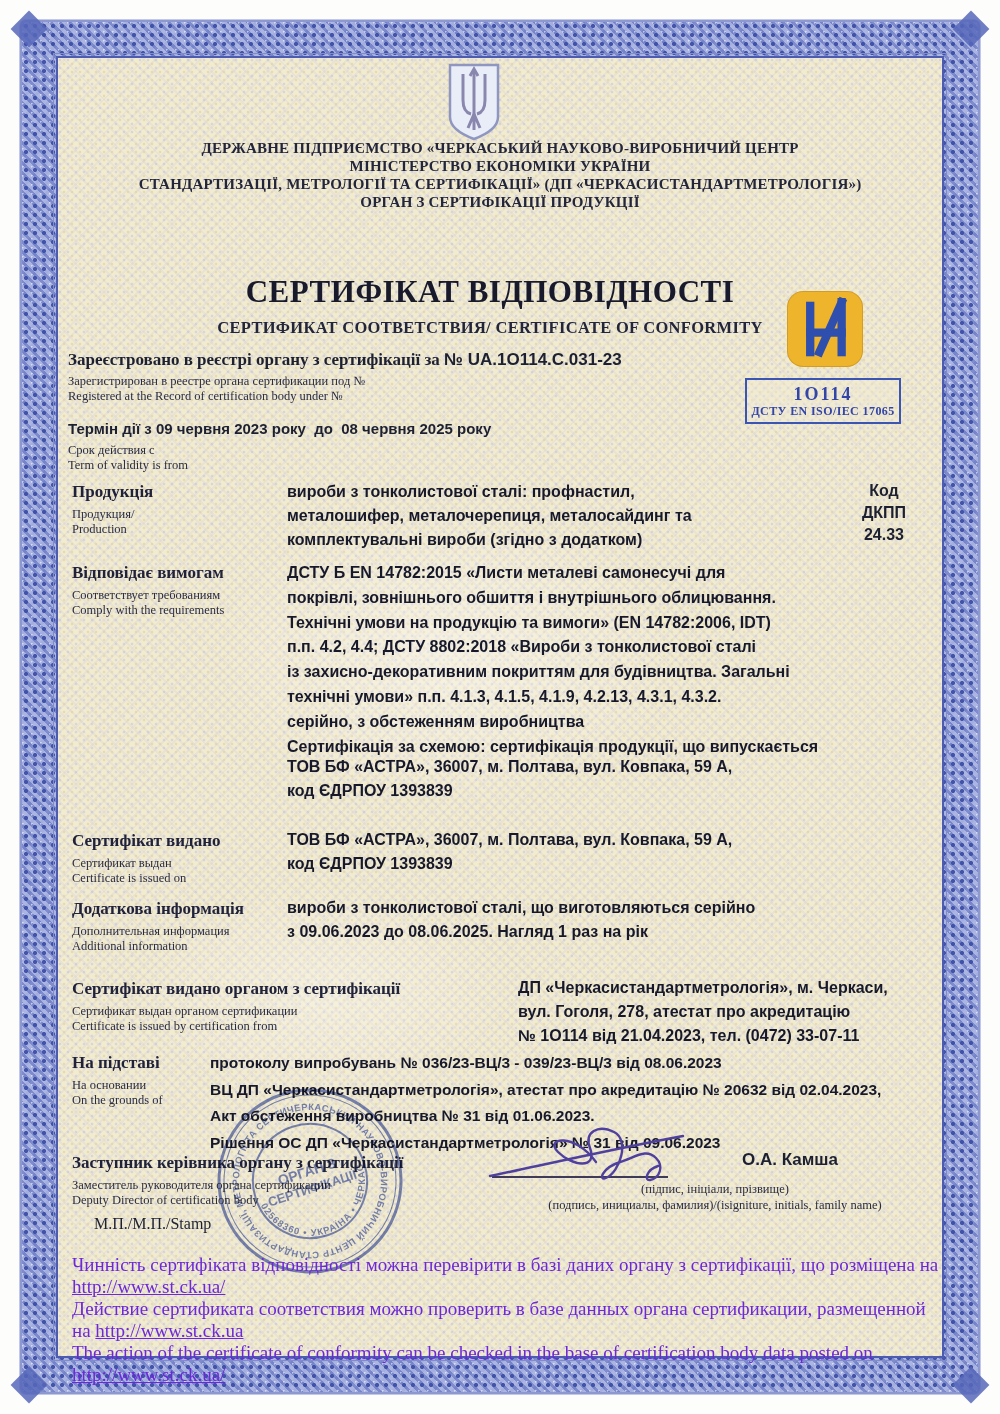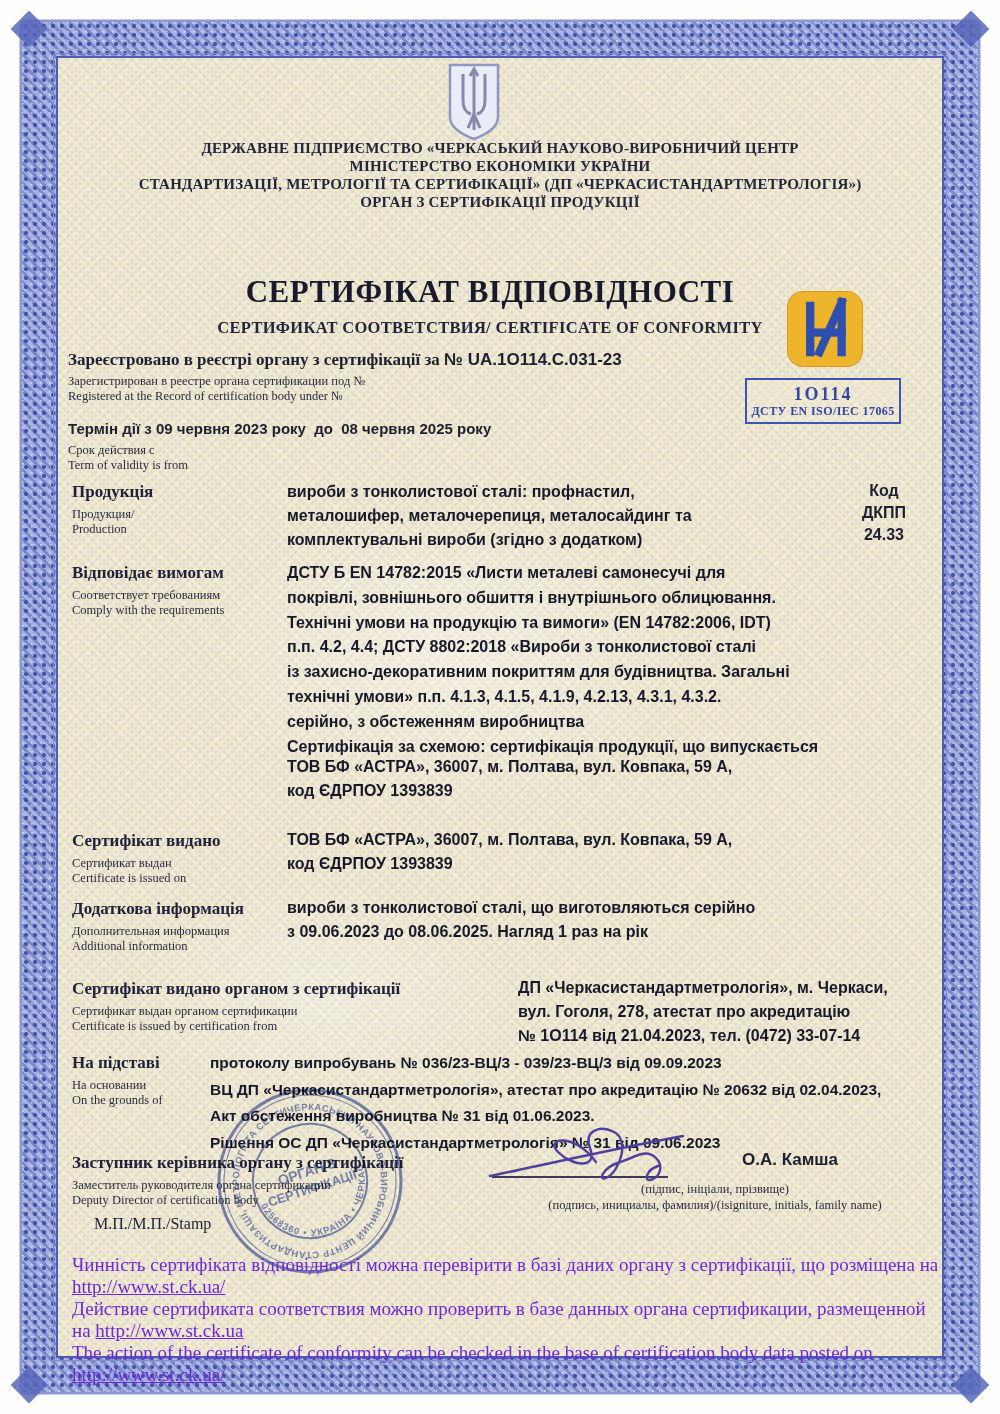--- a/index.html
+++ b/index.html
@@ -194,30 +194,30 @@
   </div>
 
   <div class="abs" style="left:72px;top:979px;width:430px;">
     <div class="lbl serif">Сертифікат видано органом з сертифікації</div>
     <div class="small3 serif" style="margin-top:5px;">Сертификат выдан органом сертификации</div>
     <div class="small3 serif">Certificate is issued by certification from</div>
   </div>
   <div class="abs val" style="left:518px;top:976px;width:420px;">
     <div>ДП «Черкасистандартметрологія», м. Черкаси,</div>
     <div>вул. Гоголя, 278, атестат про акредитацію</div>
-    <div>№ 1О114 від 21.04.2023, тел. (0472) 33-07-14</div>
+    <div>№ 1О114 від 21.04.2023, тел. (0472) 33-07-11</div>
   </div>
 
   <div class="abs" style="left:72px;top:1053px;width:140px;">
     <div class="lbl serif">На підставі</div>
     <div class="small3 serif" style="margin-top:5px;">На основании</div>
     <div class="small3 serif">On the grounds of</div>
   </div>
   <div class="abs val" style="left:210px;top:1050px;width:740px;font-size:15.5px;line-height:26.5px;">
-    <div>протоколу випробувань № 036/23-ВЦ/3 - 039/23-ВЦ/3 від 09.09.2023</div>
+    <div>протоколу випробувань № 036/23-ВЦ/3 - 039/23-ВЦ/3 від 08.06.2023</div>
     <div>ВЦ ДП «Черкасистандартметрологія», атестат про акредитацію № 20632 від 02.04.2023,</div>
     <div>Акт обстеження виробництва № 31 від 01.06.2023.</div>
     <div>Рішення ОС ДП «Черкасистандартметрологія» № 31 від 09.06.2023</div>
   </div>
 
   <div class="abs" style="left:72px;top:1153px;width:400px;">
     <div class="lbl serif">Заступник керівника органу з сертифікації</div>
     <div class="small3 serif" style="margin-top:5px;">Заместитель руководителя органа сертификации</div>
     <div class="small3 serif">Deputy Director of certification body</div>
     <div class="serif ink" style="font-size:16px;margin:8px 0 0 22px;">М.П./М.П./Stamp</div>

